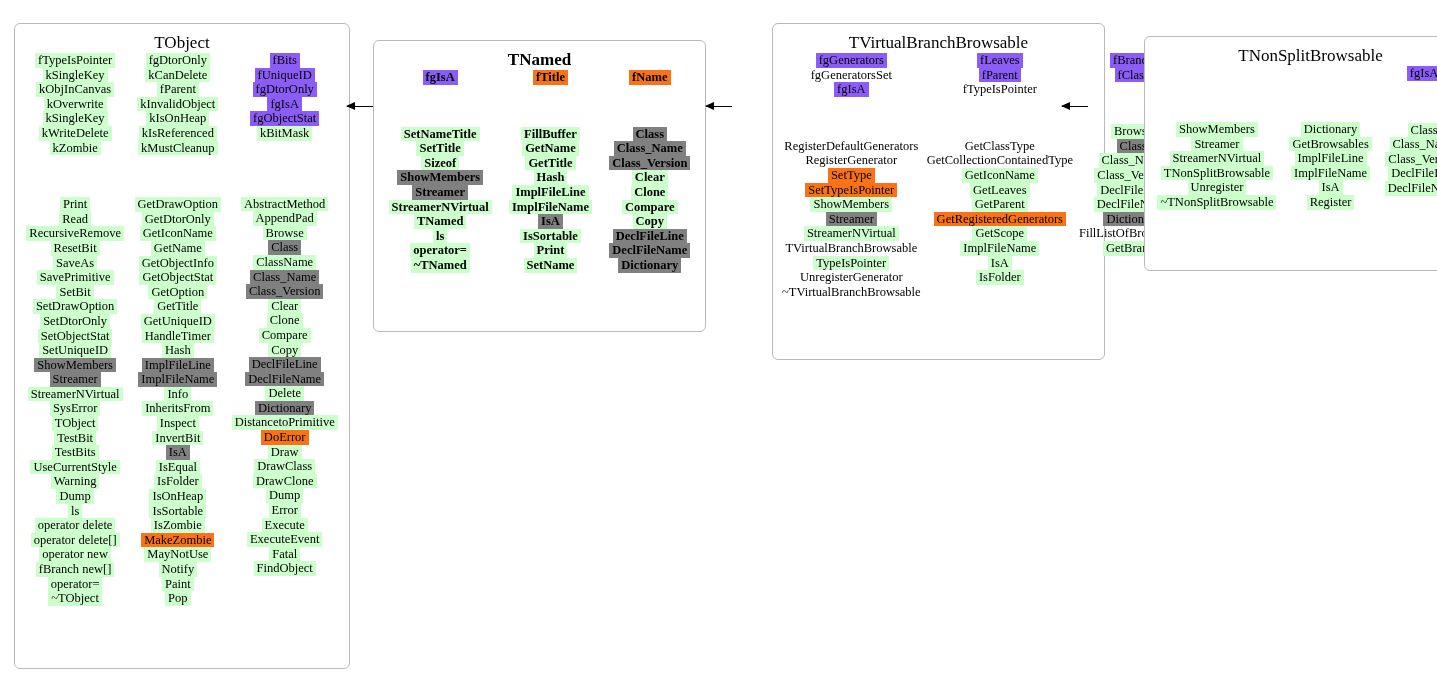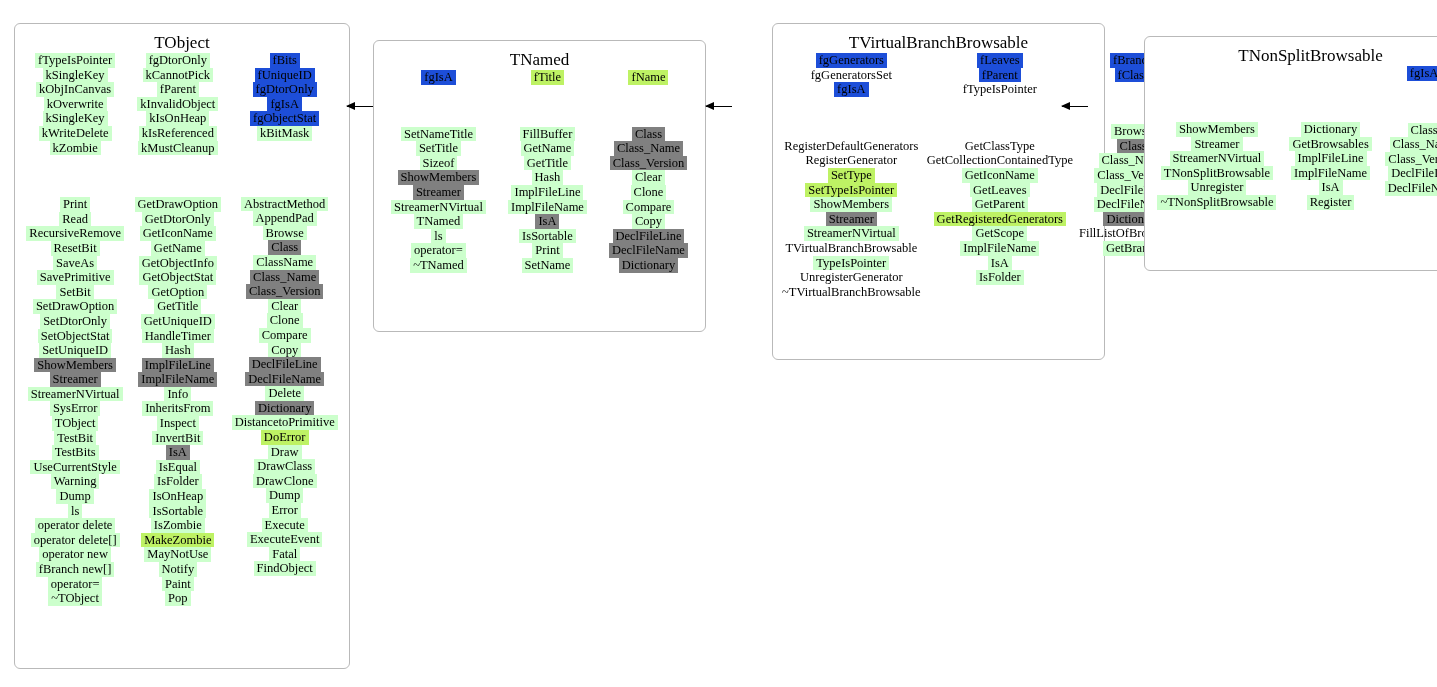--- a/index.html
+++ b/index.html
@@ -49,22 +49,22 @@
   }
   .item {
     font-size: 12.5px;
     line-height: 14.6px;
     text-align: center;
     white-space: nowrap;
     padding: 0 3px;
     color: #000;
   }
   .t-green { background: #ccffcc; }
-  .t-pink  { background: #1d4ed8; text-align: center; }
-  .t-yellow{ background: #bef264; }
+  .t-pink  { background: #8b5cf6; text-align: center; }
+  .t-yellow{ background: #f97316; }
   .t-gray  { background: #808080; }
   .t-none  { background: transparent; }
   .gap { height: 14px; }
   .gap-lg { height: 42px; }
   .arrow {
     position: absolute;
     height: 1px;
     background: #000;
   }
   .arrow:after {
@@ -118,21 +118,21 @@
           <div class="item t-green">ls</div>
           <div class="item t-green">operator delete</div>
           <div class="item t-green">operator delete[]</div>
           <div class="item t-green">operator new</div>
           <div class="item t-green">fBranch new[]</div>
           <div class="item t-green">operator=</div>
           <div class="item t-green">~TObject</div>
         </div>
         <div class="col">
           <div class="item t-green">fgDtorOnly</div>
-          <div class="item t-green">kCannotPick</div>
+          <div class="item t-green">kCanDelete</div>
           <div class="item t-green">fParent</div>
           <div class="item t-green">kInvalidObject</div>
           <div class="item t-green">kIsOnHeap</div>
           <div class="item t-green">kIsReferenced</div>
           <div class="item t-green">kMustCleanup</div>
           <div class="gap-lg"></div>
           <div class="item t-green">GetDrawOption</div>
           <div class="item t-green">GetDtorOnly</div>
           <div class="item t-green">GetIconName</div>
           <div class="item t-green">GetName</div>
@@ -192,21 +192,21 @@
           <div class="item t-green">DrawClone</div>
           <div class="item t-green">Dump</div>
           <div class="item t-green">Error</div>
           <div class="item t-green">Execute</div>
           <div class="item t-green">ExecuteEvent</div>
           <div class="item t-green">Fatal</div>
           <div class="item t-green">FindObject</div>
         </div>
       </div>
     </div>
-    <div class="uml-box" style="left: 373px; top: 31px; width: 333px; height: 292px;">
+    <div class="uml-box" style="left: 373px; top: 31px; width: 333px; height: 292px; font-weight: bold;">
       <div class="box-title">TNamed</div>
       <div class="cols">
         <div class="col">
           <div class="item t-pink">fgIsA</div>
           <div class="gap-lg"></div>
           <div class="item t-green">SetNameTitle</div>
           <div class="item t-green">SetTitle</div>
           <div class="item t-green">Sizeof</div>
           <div class="item t-gray">ShowMembers</div>
           <div class="item t-gray">Streamer</div>

